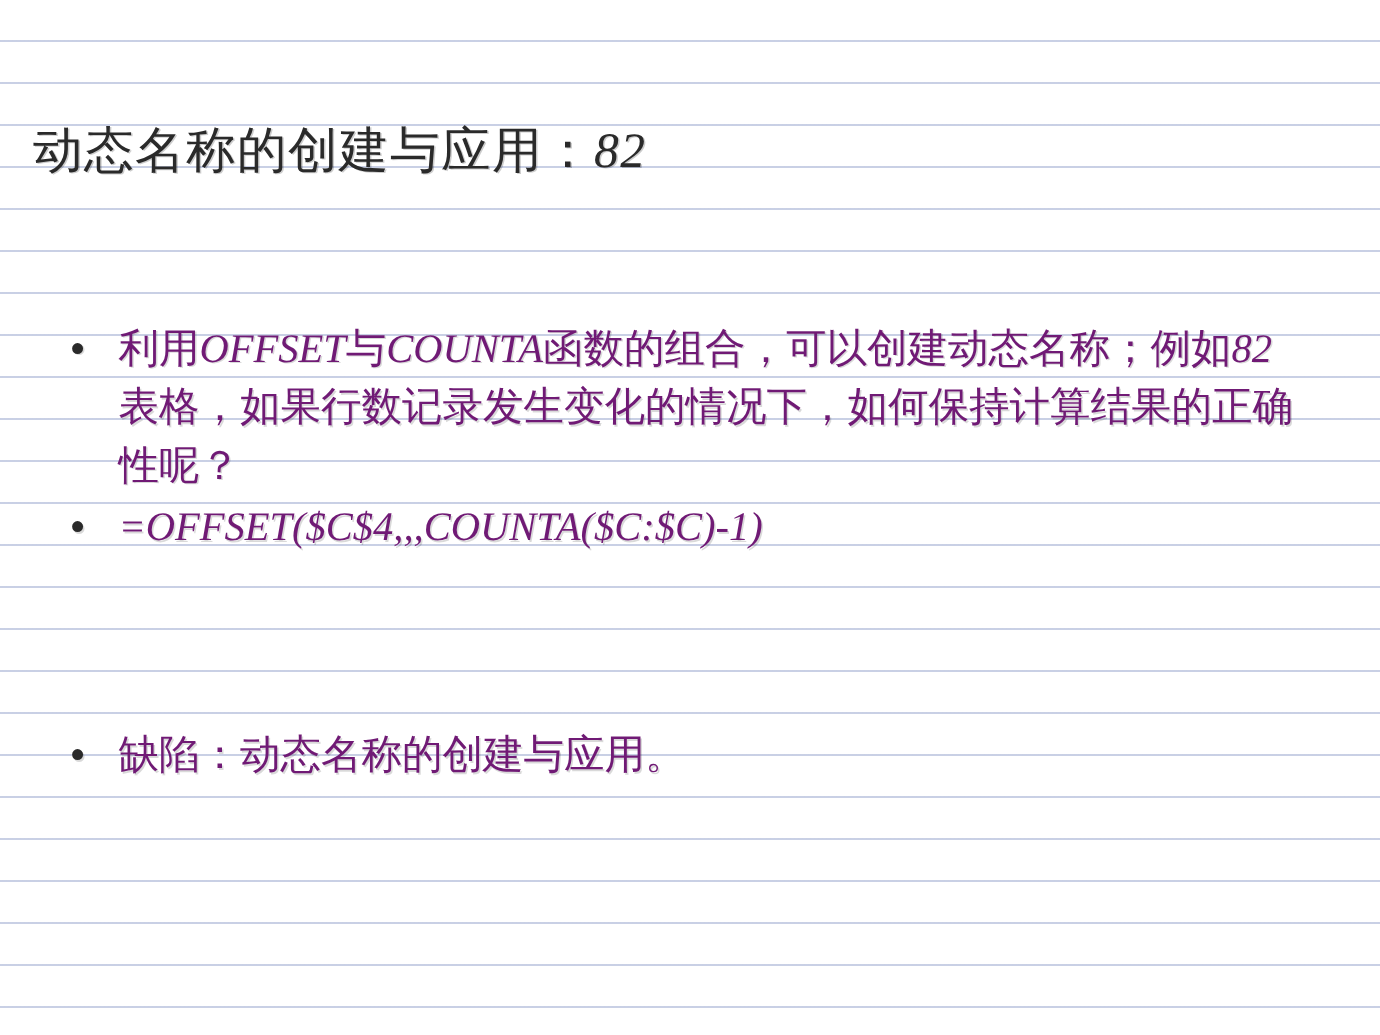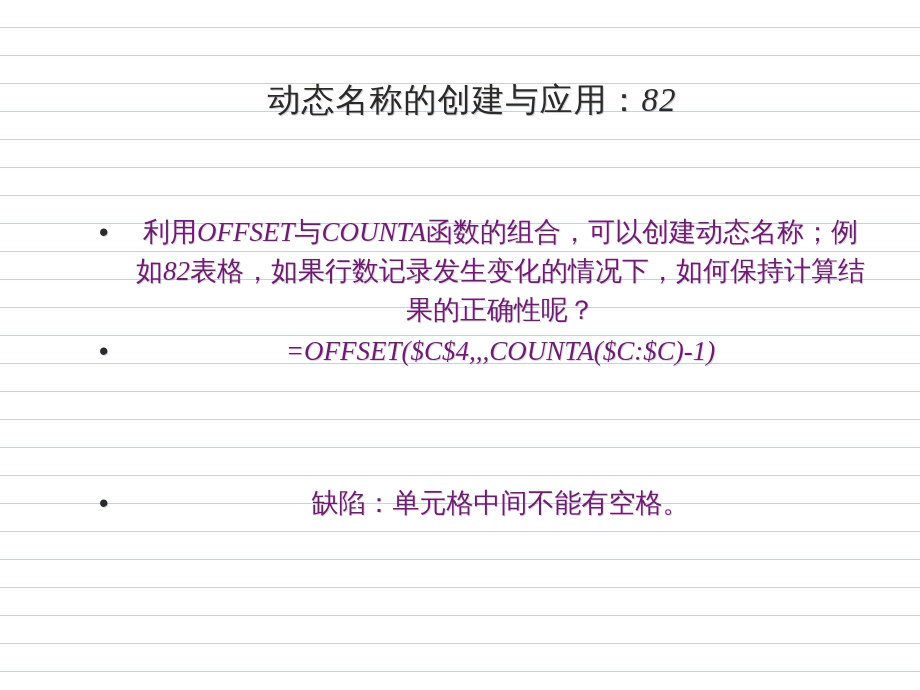--- a/index.html
+++ b/index.html
@@ -17,22 +17,21 @@
           transparent, 
           transparent 27px, 
           rgba(100, 120, 180, 0.35) 27px, 
           rgba(100, 120, 180, 0.35) 28px);
       font-family: "Microsoft YaHei", "SimSun", sans-serif;
       position: relative;
       overflow: hidden;
     }
     
     .slide-container {
-      padding: 78px 50px 50px 74px;
-      text-align: center;
+      padding: 78px 50px 50px 22px;
     }
     
     .title {
       font-size: 33px;
       font-weight: 500;
       color: #2a2a2a;
       text-shadow: 1px 1px 0px rgba(0,0,0,0.2);
       margin-bottom: 90px;
       letter-spacing: 1px;
     }
@@ -84,15 +83,15 @@
   </h1>
 
   <ul class="bullet-list" id="list-main">
       <li class="bullet-item"><span>利用</span><span class="latin">OFFSET</span><span>与</span><span class="latin">COUNTA</span><span>函数的组合，可以创建动态名称；例如</span><span class="latin">82</span><span>表格，如果行数记录发生变化的情况下，如何保持计算结果的正确性呢？</span></li>
       <li class="bullet-item"><span class="latin">=OFFSET($C$4,,,COUNTA($C:$C)-1)</span></li>
     </ul>
 
   <div class="spacer"></div>
 
   <ul class="bullet-list" id="list-secondary">
-      <li class="bullet-item"><span>缺陷：单元格中间不能有空格。</span></li>
+      <li class="bullet-item"><span>缺陷：动态名称的创建与应用。</span></li>
     </ul>
 </div>
 
 </body></html>

